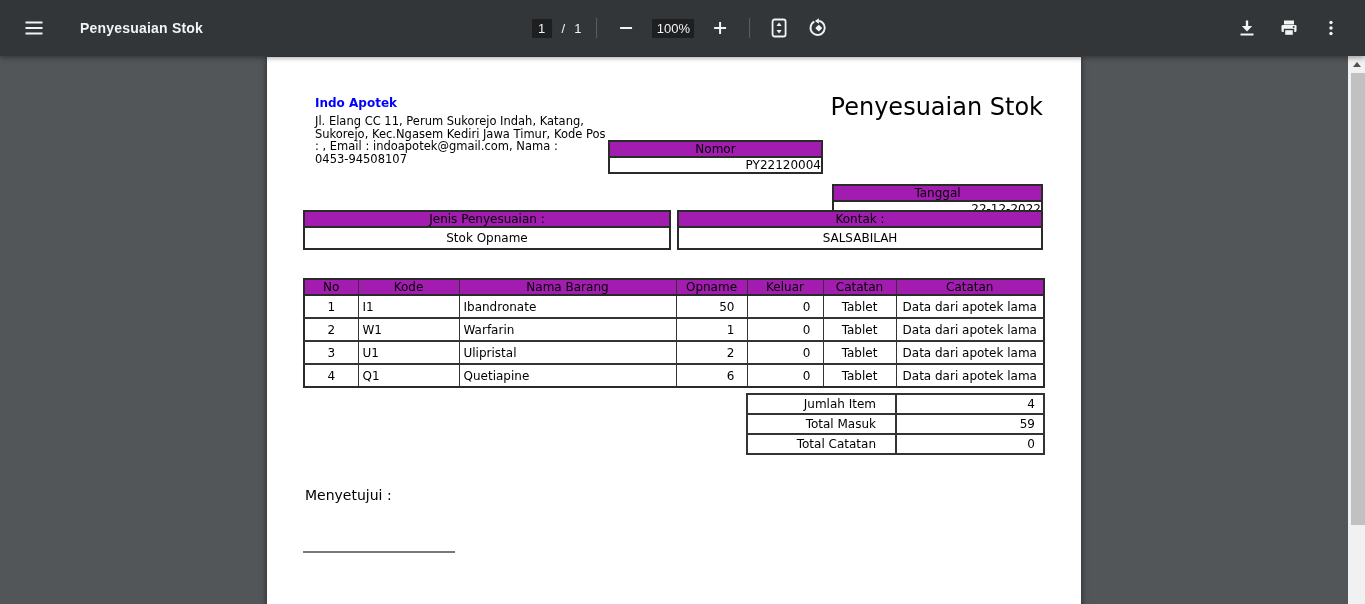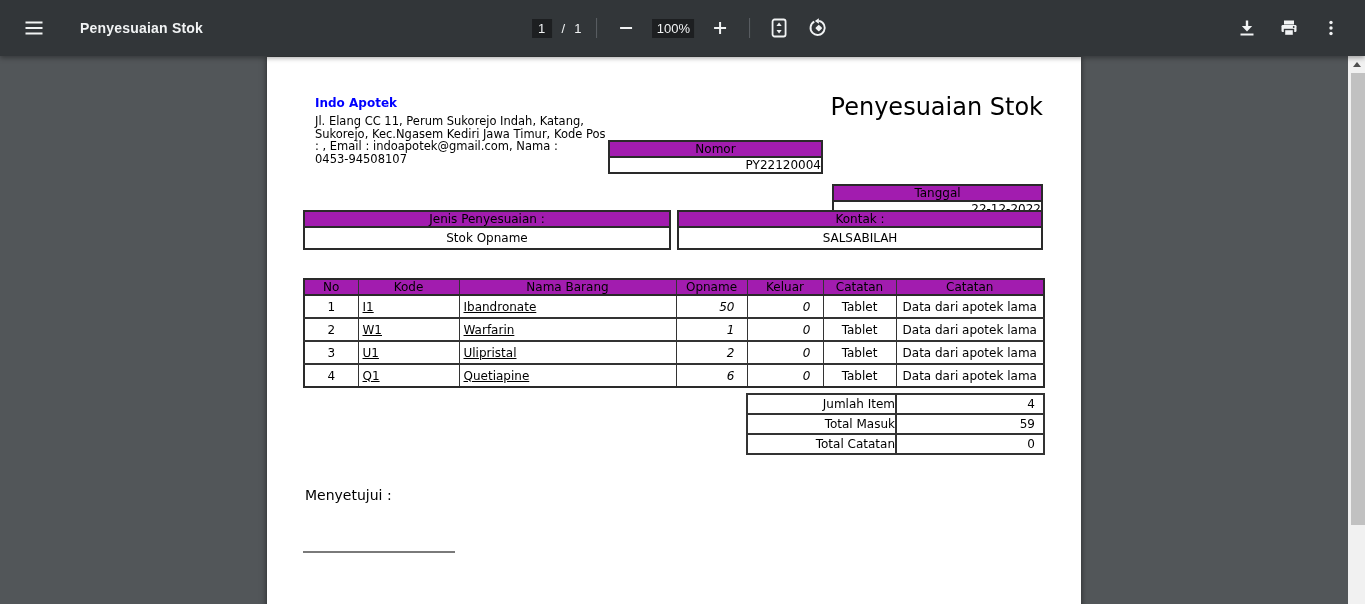--- a/index.html
+++ b/index.html
@@ -60,26 +60,26 @@
   #tanggal-table{ left:565px; top:83px;  width:211px;margin-top:44px; }
   #nomor-table .val td, #tanggal-table .val td { height:16px; text-align:right; }
 
   #jenis-table  { left:36px;  top:153px; width:368px; }
   #kontak-table { left:410px; top:153px; width:366px; }
   #jenis-table .val td, #kontak-table .val td { height:22px; text-align:center; }
 
   #items-table { left:36px; top:221px; width:740px; }
   #items-table tbody td { height:23px; border-top:2px solid #333; }
   #items-table td.c { text-align:center; }
-  #items-table td.l { text-align:left; padding-left:4px;text-decoration:underline; }
-  #items-table td.r { text-align:right; padding-right:12px;font-style:italic; }
+  #items-table td.l { text-align:left; padding-left:4px; }
+  #items-table td.r { text-align:right; padding-right:12px; }
 
   #totals-table { left:479px; top:336px; width:297px; }
   #totals-table td { border:2px solid #333; height:20px; text-align:right; }
-  #totals-table td.lbl { padding-right:0;margin-top:20px; }
+  #totals-table td.lbl { padding-right:19px;margin-top:20px; }
   #totals-table td.num { padding-right:8px; }
 
   .approval { position:absolute; left:38px; top:430px; font-size:14px; }
   .sig-line { position:absolute; left:36px; top:494px; width:152px;
               border-top:2px solid #7a7a7a; }
 </style>
 </head>
 <body>
 
 <header class="toolbar">

